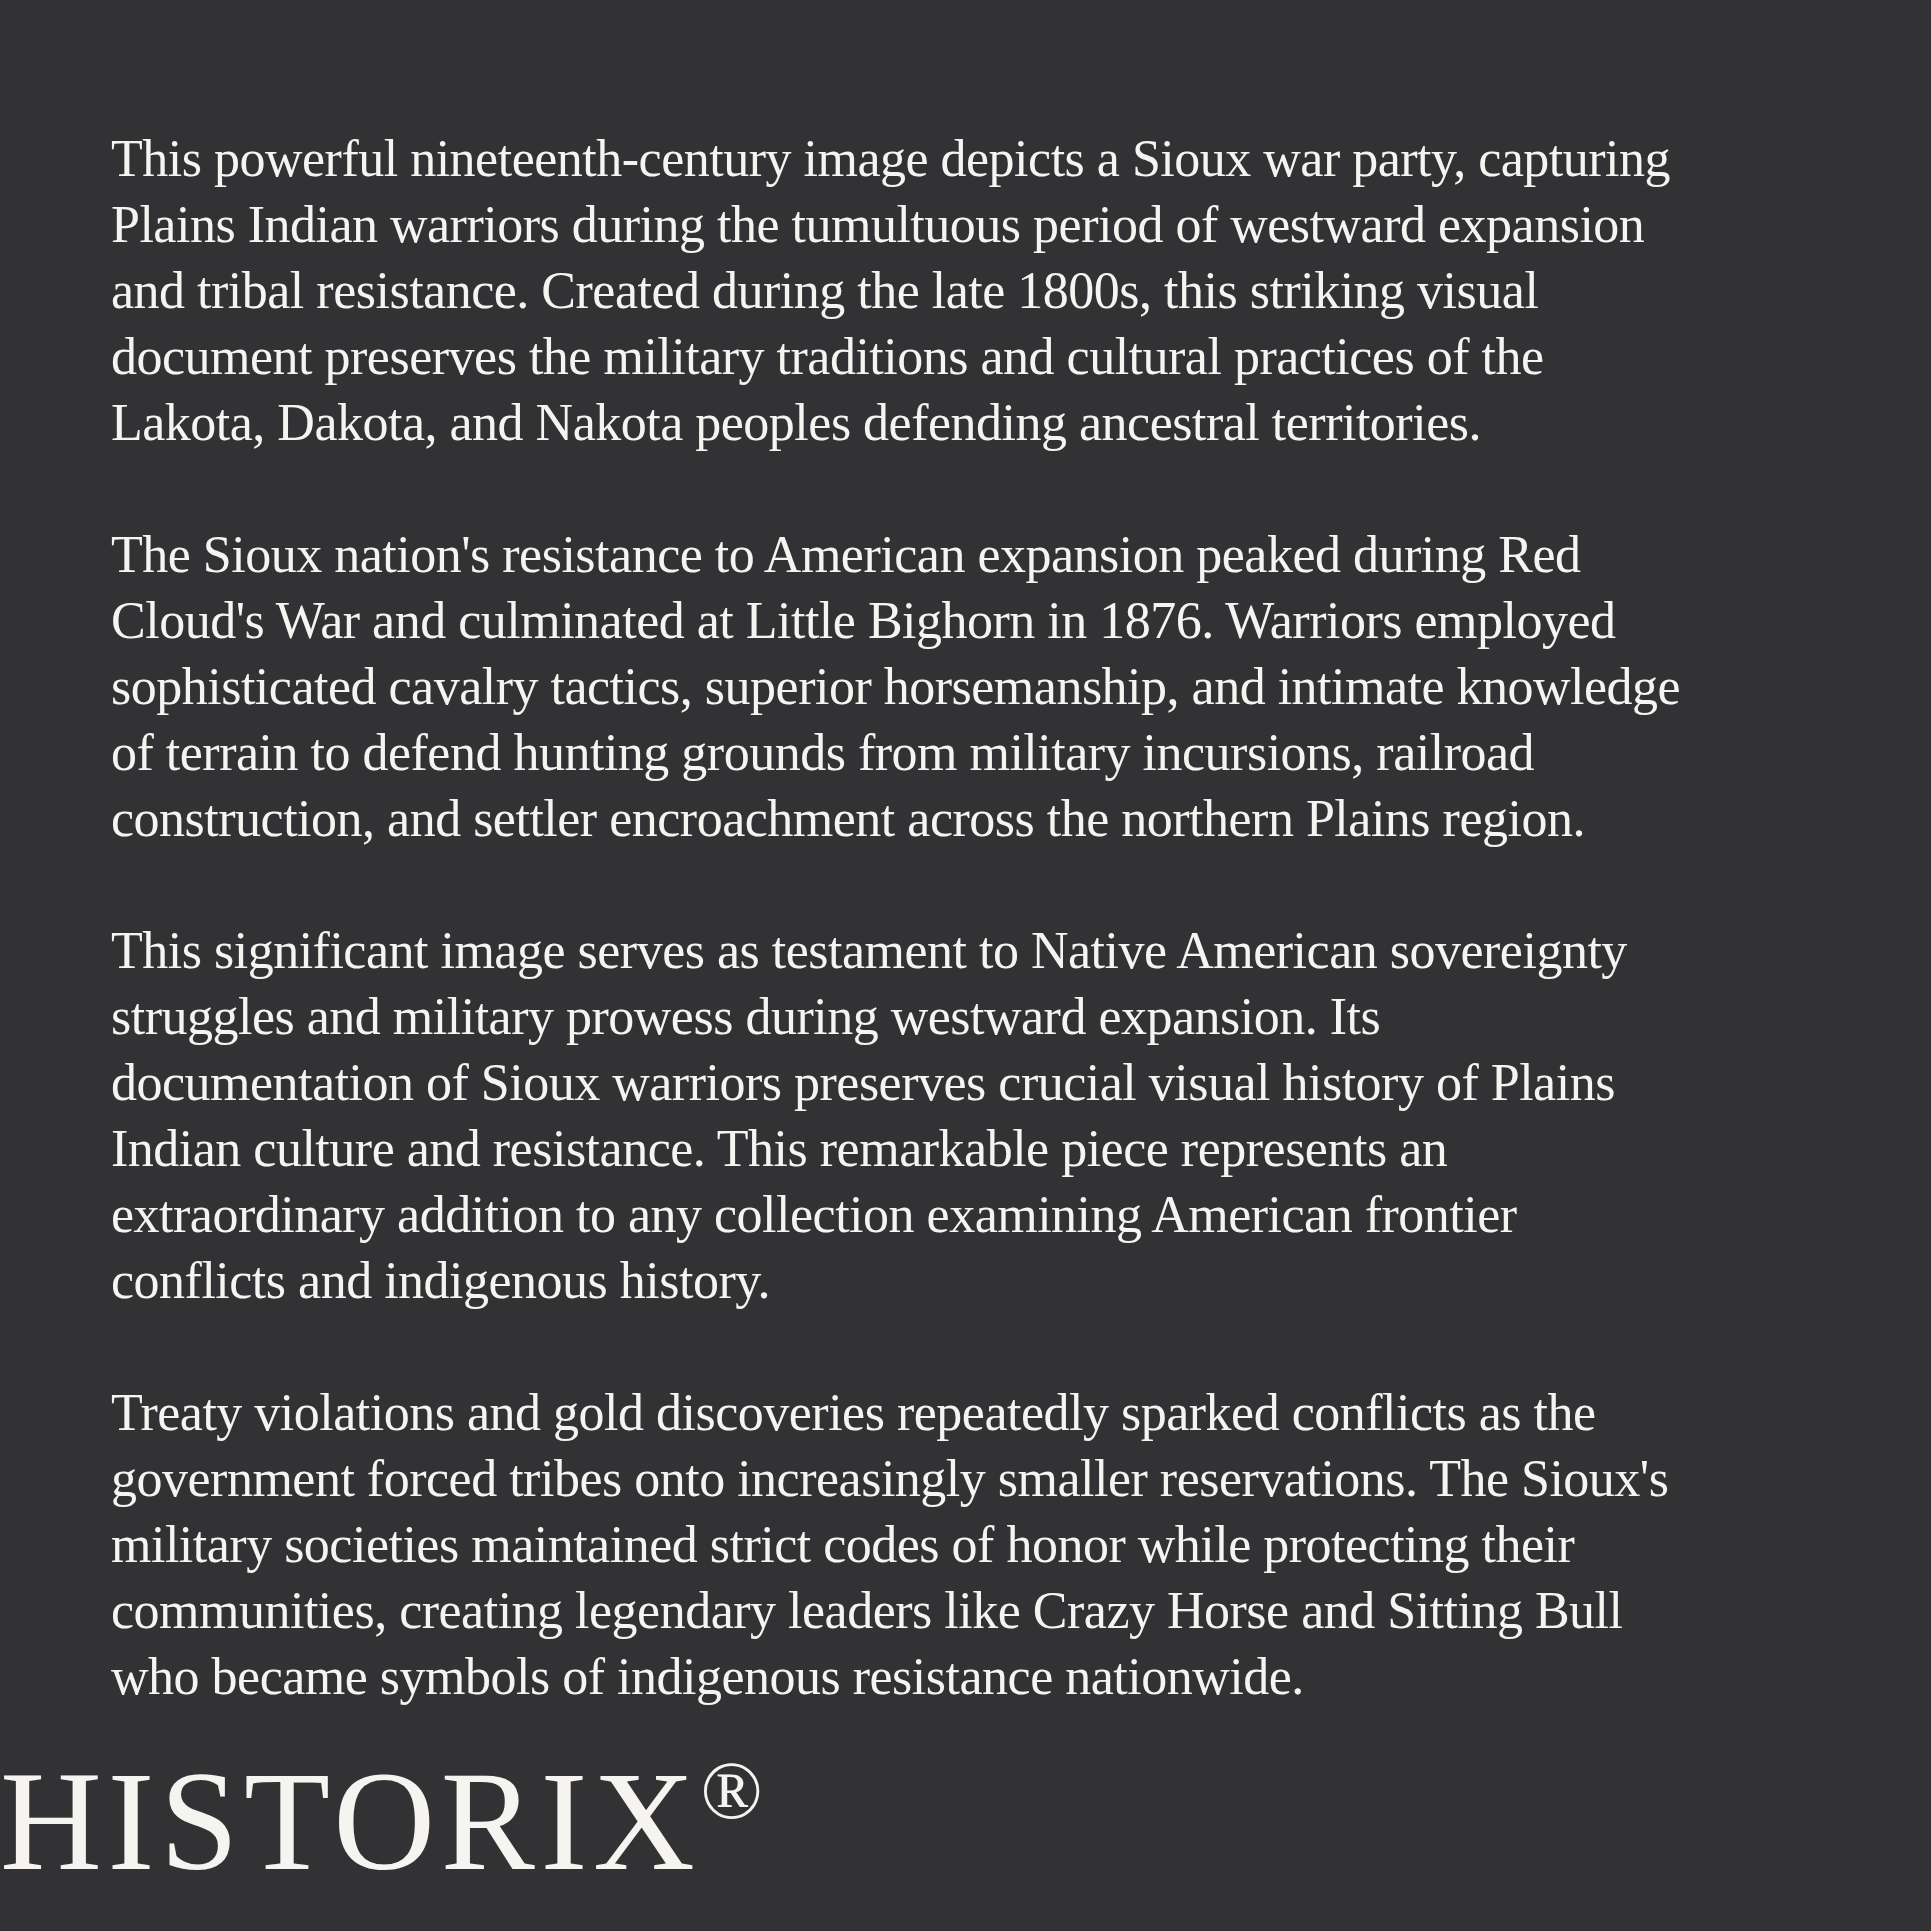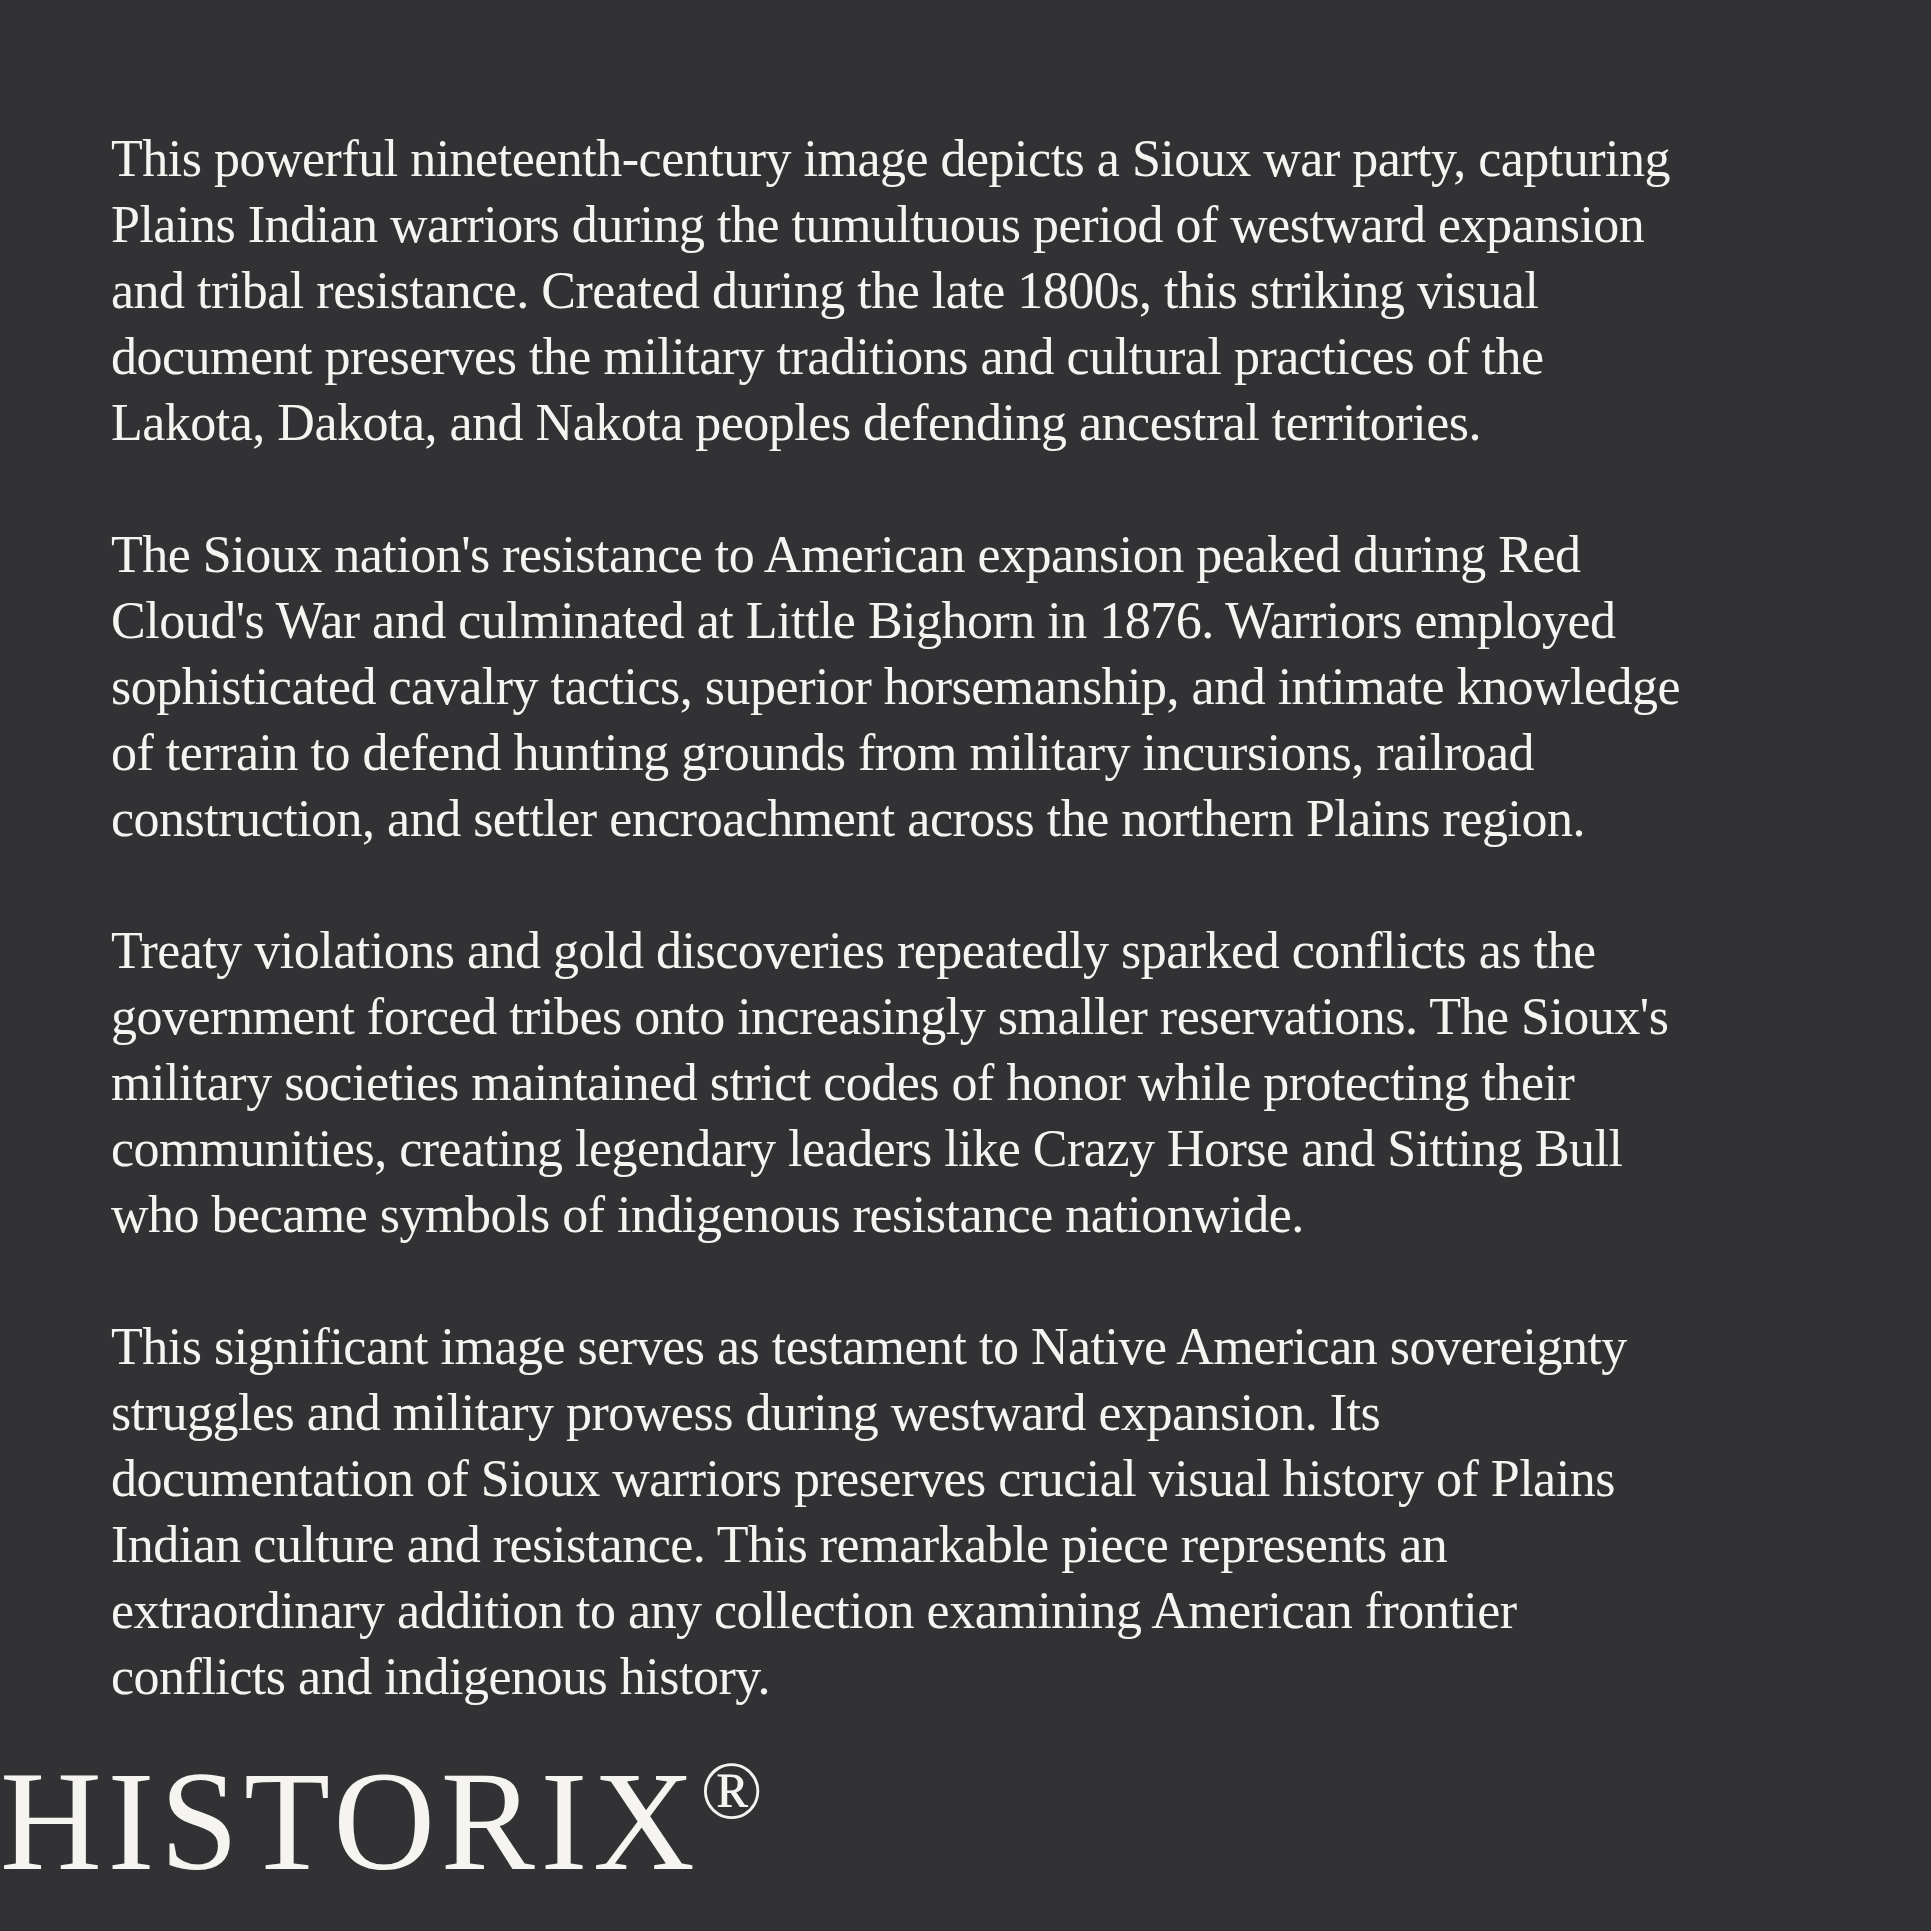--- a/index.html
+++ b/index.html
@@ -65,31 +65,31 @@
     <p class="para">This powerful nineteenth-century image depicts a Sioux war party, capturing
 Plains Indian warriors during the tumultuous period of westward expansion
 and tribal resistance. Created during the late 1800s, this striking visual
 document preserves the military traditions and cultural practices of the
 Lakota, Dakota, and Nakota peoples defending ancestral territories.</p>
     <p class="para">The Sioux nation's resistance to American expansion peaked during Red
 Cloud's War and culminated at Little Bighorn in 1876. Warriors employed
 sophisticated cavalry tactics, superior horsemanship, and intimate knowledge
 of terrain to defend hunting grounds from military incursions, railroad
 construction, and settler encroachment across the northern Plains region.</p>
-    <p class="para">Treaty violations and gold discoveries repeatedly sparked conflicts as the
-government forced tribes onto increasingly smaller reservations. The Sioux's
-military societies maintained strict codes of honor while protecting their
-communities, creating legendary leaders like Crazy Horse and Sitting Bull
-who became symbols of indigenous resistance nationwide.</p>
     <p class="para">This significant image serves as testament to Native American sovereignty
 struggles and military prowess during westward expansion. Its
 documentation of Sioux warriors preserves crucial visual history of Plains
 Indian culture and resistance. This remarkable piece represents an
 extraordinary addition to any collection examining American frontier
 conflicts and indigenous history.</p>
+    <p class="para">Treaty violations and gold discoveries repeatedly sparked conflicts as the
+government forced tribes onto increasingly smaller reservations. The Sioux's
+military societies maintained strict codes of honor while protecting their
+communities, creating legendary leaders like Crazy Horse and Sitting Bull
+who became symbols of indigenous resistance nationwide.</p>
   </div>
 
   <div class="brand">
     <span class="brand-name">HISTORIX</span><span class="reg">®</span>
   </div>
 
 </div>
 
 
 </body></html>

